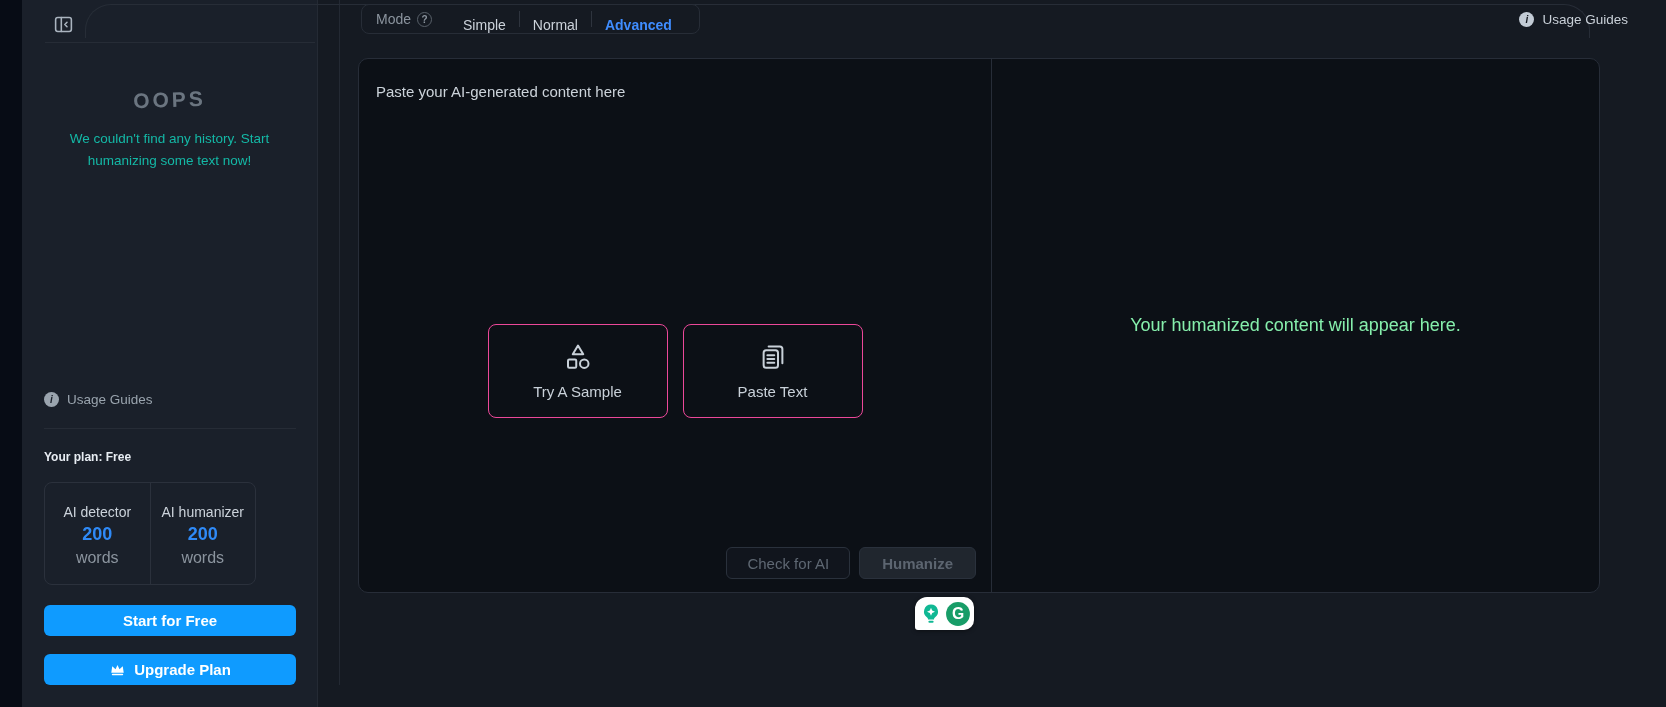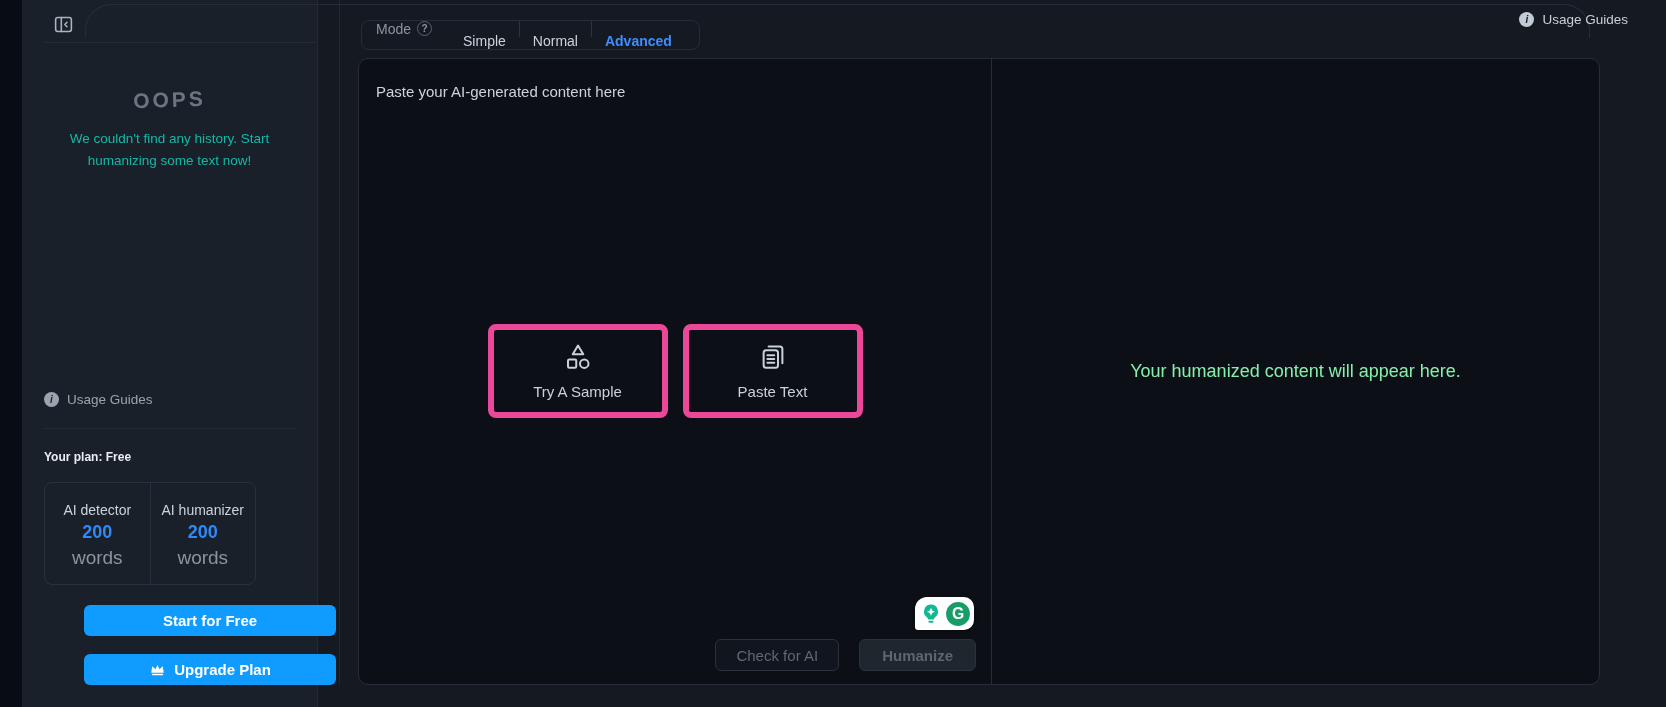--- a/index.html
+++ b/index.html
@@ -56,35 +56,35 @@
   }
   .plan-heading { position:absolute; left:22px; top:450px; font-size:12px; font-weight:bold; color:#e8edf3; }
   .quota-box {
     position:absolute; left:22px; top:482px; width:212px; height:103px;
     border:1px solid #2b313c; border-radius:8px; display:flex;
   }
   .quota-cell { flex:1; display:flex; flex-direction:column; align-items:center; justify-content:center; gap:4px; padding-top:4px; }
   .quota-cell + .quota-cell { border-left:1px solid #2b313c; }
   .quota-label { font-size:14px; color:#ccd3db; }
   .quota-value { font-size:18px; font-weight:bold; color:#2f8af7; }
-  .quota-unit  { font-size:19px; color:#8b949e; }
+  .quota-unit  { font-size:16px; color:#8b949e; }
 
   .cta-btn {
     position:absolute; left:22px; width:252px; height:31px;
     background:#0f9bff; border:none; border-radius:6px; cursor:pointer;
     color:#ffffff; font-size:15px; font-weight:bold; font-family:inherit;
-    display:flex; align-items:center; justify-content:center; gap:8px;margin-left:40px;
+    display:flex; align-items:center; justify-content:center; gap:8px;
   }
   .cta-btn.start { top:605px; }
   .cta-btn.upgrade { top:654px; }
 
   
   .mode-bar {
-    position:absolute; left:361px; top:20px; height:30px; z-index:6;
-    display:flex; align-items:flex-start; padding:0 14px;
+    position:absolute; left:361px; top:4px; height:30px; z-index:6;
+    display:flex; align-items:center; padding:0 14px;
     background:#151a22; border:1px solid #272d37; border-radius:8px;
     font-size:14px;
   }
   .mode-label { color:#8b949e; margin-right:6px; }
   .help-icon {
     width:15px; height:15px; border-radius:50%; border:1.5px solid #586069;
     color:#8b949e; font-size:10px; font-weight:bold;
     display:inline-flex; align-items:center; justify-content:center;
     margin-right:18px; cursor:pointer; background:transparent;
   }
@@ -95,47 +95,47 @@
   
   .header-usage {
     position:absolute; top:12px; right:38px; display:flex; align-items:center; gap:8px;
     font-size:13.5px; color:#c9d0d8; background:transparent; border:none; cursor:pointer;
     font-family:inherit; z-index:6;
   }
   .header-usage .info-icon { background:#c3ccd6; color:#151a22; }
 
   
   .panel {
-    position:absolute; left:358px; top:58px; width:1242px; height:627px;
+    position:absolute; left:358px; top:58px; width:1242px; height:535px;
     background:#0c1016; border:1px solid #272d38; border-radius:10px;
     display:flex; z-index:3;
   }
   .editor-pane { position:relative; width:632px; flex:0 0 auto; }
   .pane-divider { width:1px; background:#272d38; }
   .output-pane { flex:1; display:flex; align-items:center; justify-content:center; }
 
   .editor-placeholder { position:absolute; left:17px; top:24px; font-size:15px; color:#ccd3da; }
 
   .cards-row { position:absolute; top:265px; left:0; right:0; display:flex; justify-content:center; gap:15px; }
   .action-card {
-    width:180px; height:94px; border:6px solid #ec4899; border-radius:8px;
+    width:180px; height:94px; border:1px solid #ec4899; border-radius:8px;
     background:transparent; cursor:pointer; color:#c9d1d9; font-family:inherit;
     display:flex; flex-direction:column; align-items:center; justify-content:center; gap:11px;
   }
   .action-card .card-label { font-size:15px; color:#c9d1d9; }
   .card-icon { width:30px; height:30px; color:#c9d1d9; }
 
   .footer-row { position:absolute; bottom:13px; right:15px; display:flex; gap:9px; }
   .ghost-btn {
     height:32px; padding:0 20px; border-radius:6px; font-size:15px; font-family:inherit;
     background:#11151d; border:1px solid #2a313c; color:#5f6873; cursor:default;
   }
   .fill-btn {
     height:32px; padding:0 22px; border-radius:6px; font-size:15px; font-family:inherit; font-weight:bold;
-    background:#20262e; border:1px solid #2a313c; color:#5c6570; cursor:default;margin-left:11px;
+    background:#20262e; border:1px solid #2a313c; color:#5c6570; cursor:default;
   }
 
   .output-placeholder { font-size:18px; color:#86efac; }
 
   
   .gram-widget {
     position:absolute; left:915px; top:597px; width:59px; height:33px; z-index:10;
     background:#ffffff; border-radius:12px 10px 10px 3px;
     display:flex; align-items:center; justify-content:center; gap:2px;
     box-shadow:0 1px 4px rgba(0,0,0,.45); cursor:pointer; border:none; padding:0;

